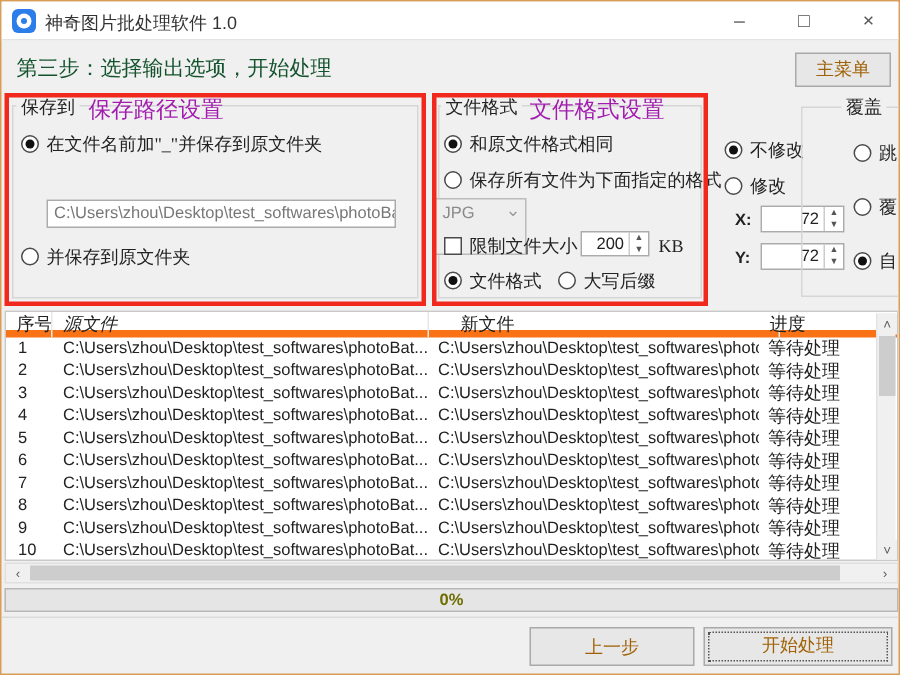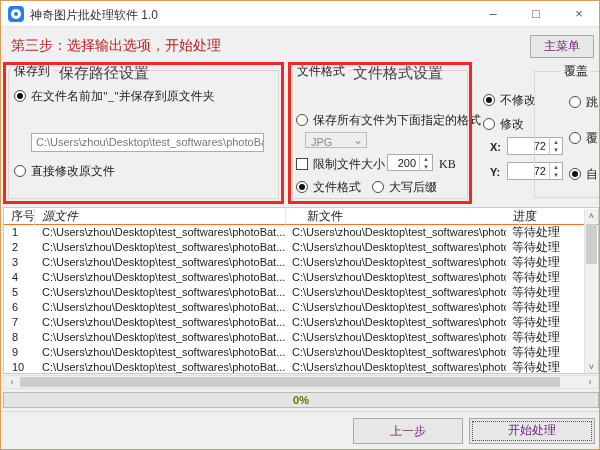--- a/index.html
+++ b/index.html
@@ -13,45 +13,45 @@
   
   #titlebar { position:absolute; left:0; top:0; width:598px; height:26px; background:#fff; border-bottom:1px solid #e3e3e3; }
   #app-icon { position:absolute; left:7px; top:5px; width:16px; height:16px; background:#2b7de9; border-radius:4px; }
   #app-icon .circ { position:absolute; left:3px; top:3px; width:10px; height:10px; background:#fff; border-radius:50%; }
   #app-icon .lens { position:absolute; left:6px; top:6px; width:4px; height:4px; background:#2b7de9; border-radius:2px; }
   #title-text { position:absolute; left:29px; top:6px; font-size:12px; color:#333; }
   .wbtn { position:absolute; top:0; width:40px; height:26px; text-align:center; line-height:26px; color:#555; font-size:13px; }
   #btn-min { right:86px; } #btn-max { right:43px; } #btn-close { right:0; }
 
   
-  #step-text { position:absolute; left:10px; top:36px; font-size:14px; color:#b91c1c; }
-  .button { background:#e7e7e7; border:1px solid #a9a9a9; text-align:center; font-size:12px; color:#701a75; }
+  #step-text { position:absolute; left:10px; top:36px; font-size:14px; color:#14532d; }
+  .button { background:#e7e7e7; border:1px solid #a9a9a9; text-align:center; font-size:12px; color:#a16207; }
   #main-menu-btn { position:absolute; left:529px; top:34px; width:64px; height:23px; line-height:21px; }
 
   
   .groupbox { position:absolute; border:1px solid #d6d6d6; }
   .grouplabel { position:absolute; background:#f0f0f0; padding:0 3px; font-size:12px; color:#222; z-index:3; }
   .annotation-box { position:absolute; border:3px solid #f0281e; z-index:5; pointer-events:none; }
-  .annotation-text { position:absolute; color:#404040; font-size:15px; z-index:6; }
+  .annotation-text { position:absolute; color:#a21caf; font-size:15px; z-index:6; }
 
   
   .radio-row { position:absolute; height:14px; line-height:14px; white-space:nowrap; }
   .radio { display:inline-block; width:12px; height:12px; border:1px solid #4a4a4a; border-radius:50%; background:#fff; vertical-align:-2px; margin-right:5px; position:relative; }
   .radio.sel::after { content:""; position:absolute; left:2px; top:2px; width:6px; height:6px; border-radius:50%; background:#111; }
   .checkbox { display:inline-block; width:12px; height:12px; border:1px solid #4a4a4a; background:#fff; vertical-align:-2px; margin-right:5px; }
   .textfield { position:absolute; background:#fff; border:1px solid #ababab; font-size:11px; color:#777; line-height:17px; padding:0 4px; white-space:nowrap; overflow:hidden; }
   .combo { position:absolute; background:#eeeeee; border:1px solid #bbb; color:#8a8a8a; font-size:11px; line-height:18px; padding-left:5px; }
   .combo .chev { position:absolute; right:3px; top:-2px; color:#9a9a9a; font-size:12px; }
   .spin { position:absolute; background:#fff; border:1px solid #ababab; font-size:11px; color:#222; }
   .spin .val { position:absolute; right:16px; top:0; line-height:16px; }
   .spin .arrows { position:absolute; right:0; top:0; width:13px; height:100%; border-left:1px solid #ccc; font-size:6px; color:#555; text-align:center; line-height:8px; }
 
   
   #table { position:absolute; left:2px; top:206px; width:596px; height:167px; background:#fff; border:1px solid #c9c9c9; overflow:hidden; }
-  #thead { position:relative; height:17px; border-bottom:1px solid #f97316; }
+  #thead { position:relative; height:17px; border-bottom:5px solid #f97316; }
   .th { position:absolute; top:0; height:17px; line-height:17px; font-size:12px; color:#222; border-right:1px solid #e7e7e7; padding-left:7px; white-space:nowrap; overflow:hidden; }
   .row { display:flex; height:15px; line-height:15px; font-size:11px; white-space:nowrap; }
   .cell { overflow:hidden; flex:none; }
   .c-index { width:31px; padding-left:8px; }
   .c-source { width:251px; padding-left:7px; color:#222; }
   .c-target { width:220px; padding-left:6px; color:#222; }
   .c-status { width:80px; padding-left:6px; font-size:12px; }
 
   
   .sb-arrow { position:absolute; color:#5c5c5c; font-size:9px; text-align:center; background:#f0f0f0; }
@@ -91,30 +91,33 @@
   <div id="main-menu-btn" class="button cn">主菜单</div>
 
   <div class="groupbox" style="left:7px; top:69px; width:271px; height:129px;"></div>
   <div class="grouplabel cn" style="left:10px; top:62px;text-align:center;">保存到</div>
 
   <div class="radio-row cn" style="left:13px; top:88px;">
     <span class="radio sel"></span><span>在文件名前加"_"并保存到原文件夹</span>
   </div>
   <div class="textfield" style="left:30px; top:132px; width:233px; height:19px;">C:\Users\zhou\Desktop\test_softwares\photoBatch ...</div>
   <div class="radio-row cn" style="left:13px; top:163px;">
-    <span class="radio"></span><span>直接修改原文件</span>
+    <span class="radio"></span><span>并保存到原文件夹</span>
   </div>
 
   <div class="groupbox" style="left:291px; top:69px; width:176px; height:129px;"></div>
   <div class="grouplabel cn" style="left:293px; top:62px;">文件格式</div>
 
+  <div class="radio-row cn" style="left:295px; top:88px;">
+    <span class="radio sel"></span><span>和原文件格式相同</span>
+  </div>
   <div class="radio-row cn" style="left:295px; top:112px;">
     <span class="radio"></span><span>保存所有文件为下面指定的格式</span>
   </div>
-  <div class="combo" style="left:304px; top:131px; width:62px; height:16px;">
+  <div class="combo" style="left:288px; top:131px; width:62px; height:38px;">
     <span>JPG</span>
     <span class="chev">⌄</span>
   </div>
   <div class="radio-row cn" style="left:295px; top:156px;">
     <span class="checkbox"></span><span>限制文件大小</span>
     <span style="margin-left:4px; font-family:'Liberation Sans',sans-serif;">&lt;=</span>
   </div>
   <div class="spin" style="left:386px; top:153px; width:46px; height:17px;">
     <span class="val">200</span>
     <span class="arrows"><span>▲</span><br><span>▼</span></span>

